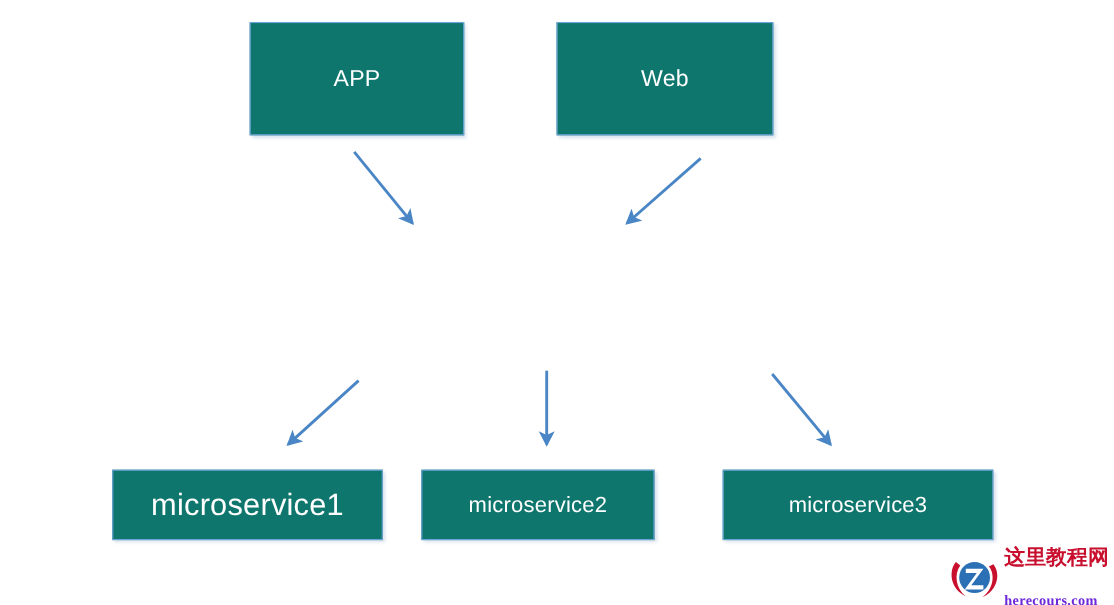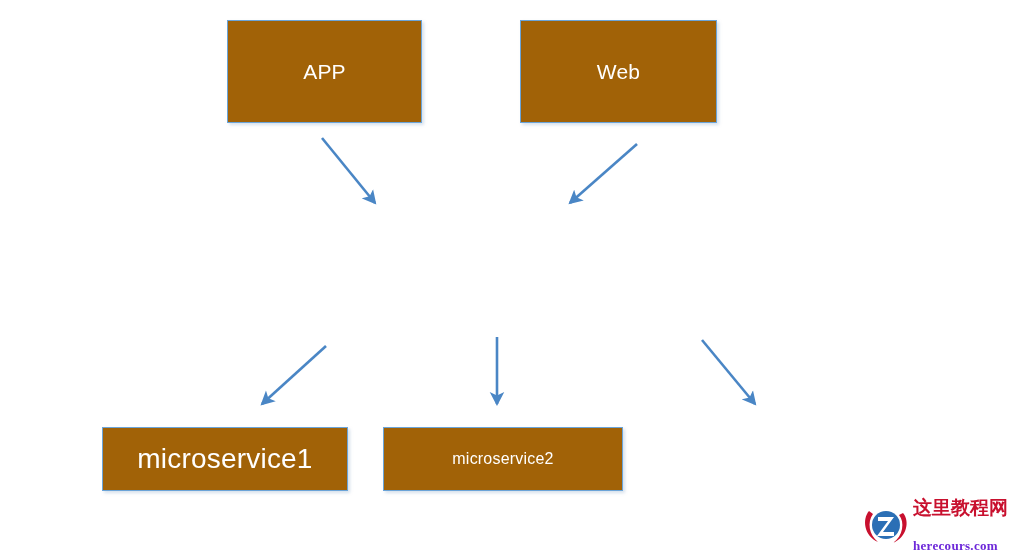--- a/index.html
+++ b/index.html
@@ -14,40 +14,40 @@
   #canvas {
     position: relative;
     width: 1013px;
     height: 550px;
     background: #ffffff;
     overflow: hidden;
   }
   .node {
     position: absolute;
     box-sizing: border-box;
-    background: #a16207;
+    background: #0f766e;
     border: 1px solid #6BA4D8;
     display: flex;
     align-items: center;
     justify-content: center;
     color: #ffffff;
     font-weight: 400;
     letter-spacing: 0.2px;
     text-align: center;
     box-shadow: 2px 2px 3px rgba(140,170,200,0.35);
   }
   .node-label {
     display: block;
     line-height: 1.1;
   }
   #node-app     { left: 227px; top: 20px;  width: 195px; height: 103px; font-size: 21px; }
-  #node-web     { left: 520px; top: 20px;  width: 197px; height: 103px; font-size: 21px; }
+  #node-web     { left: 506px; top: 20px;  width: 197px; height: 103px; font-size: 21px; }
   #node-gateway { left: 153px; top: 227px; width: 672px; height: 85px;  font-size: 21px; }
   #node-ms1     { left: 102px; top: 427px; width: 246px; height: 64px;  font-size: 28px; }
-  #node-ms2     { left: 383px; top: 427px; width: 240px; height: 64px;  font-size: 16px; }
+  #node-ms2     { left: 383px; top: 427px; width: 212px; height: 64px;  font-size: 20px; }
   #node-ms3     { left: 657px; top: 427px; width: 246px; height: 64px;  font-size: 20px; }
 
   #edges {
     position: absolute;
     left: 0;
     top: 0;
     width: 1013px;
     height: 550px;
     pointer-events: none;
   }
@@ -125,20 +125,23 @@
 
 
   <div class="node" id="node-ms1">
     <span class="node-label">microservice1</span>
   </div>
 
   <div class="node" id="node-ms2">
     <span class="node-label">microservice2</span>
   </div>
 
+  <div class="node" id="node-ms3">
+    <span class="node-label">microservice3</span>
+  </div>
 
   <div id="watermark">
     <div id="watermark-mark">
       <svg width="48" height="46" viewBox="0 0 48 46" xmlns="http://www.w3.org/2000/svg">
         <path d="M7 9 C0 17, 2 34, 16 40 C7 33, 5 20, 11 12 Z" fill="#C8102E"></path>
         <path d="M41 11 C48 19, 45 35, 31 41 C41 34, 43 20, 37 13 Z" fill="#C8102E"></path>
         <circle cx="24" cy="23" r="14" fill="#2B6FB5"></circle>
         <path d="M16 15 L32 15 L21 30 L32 30 L32 34 L15 34 L26 19 L16 19 Z" fill="#FFFFFF"></path>
       </svg>
     </div>

